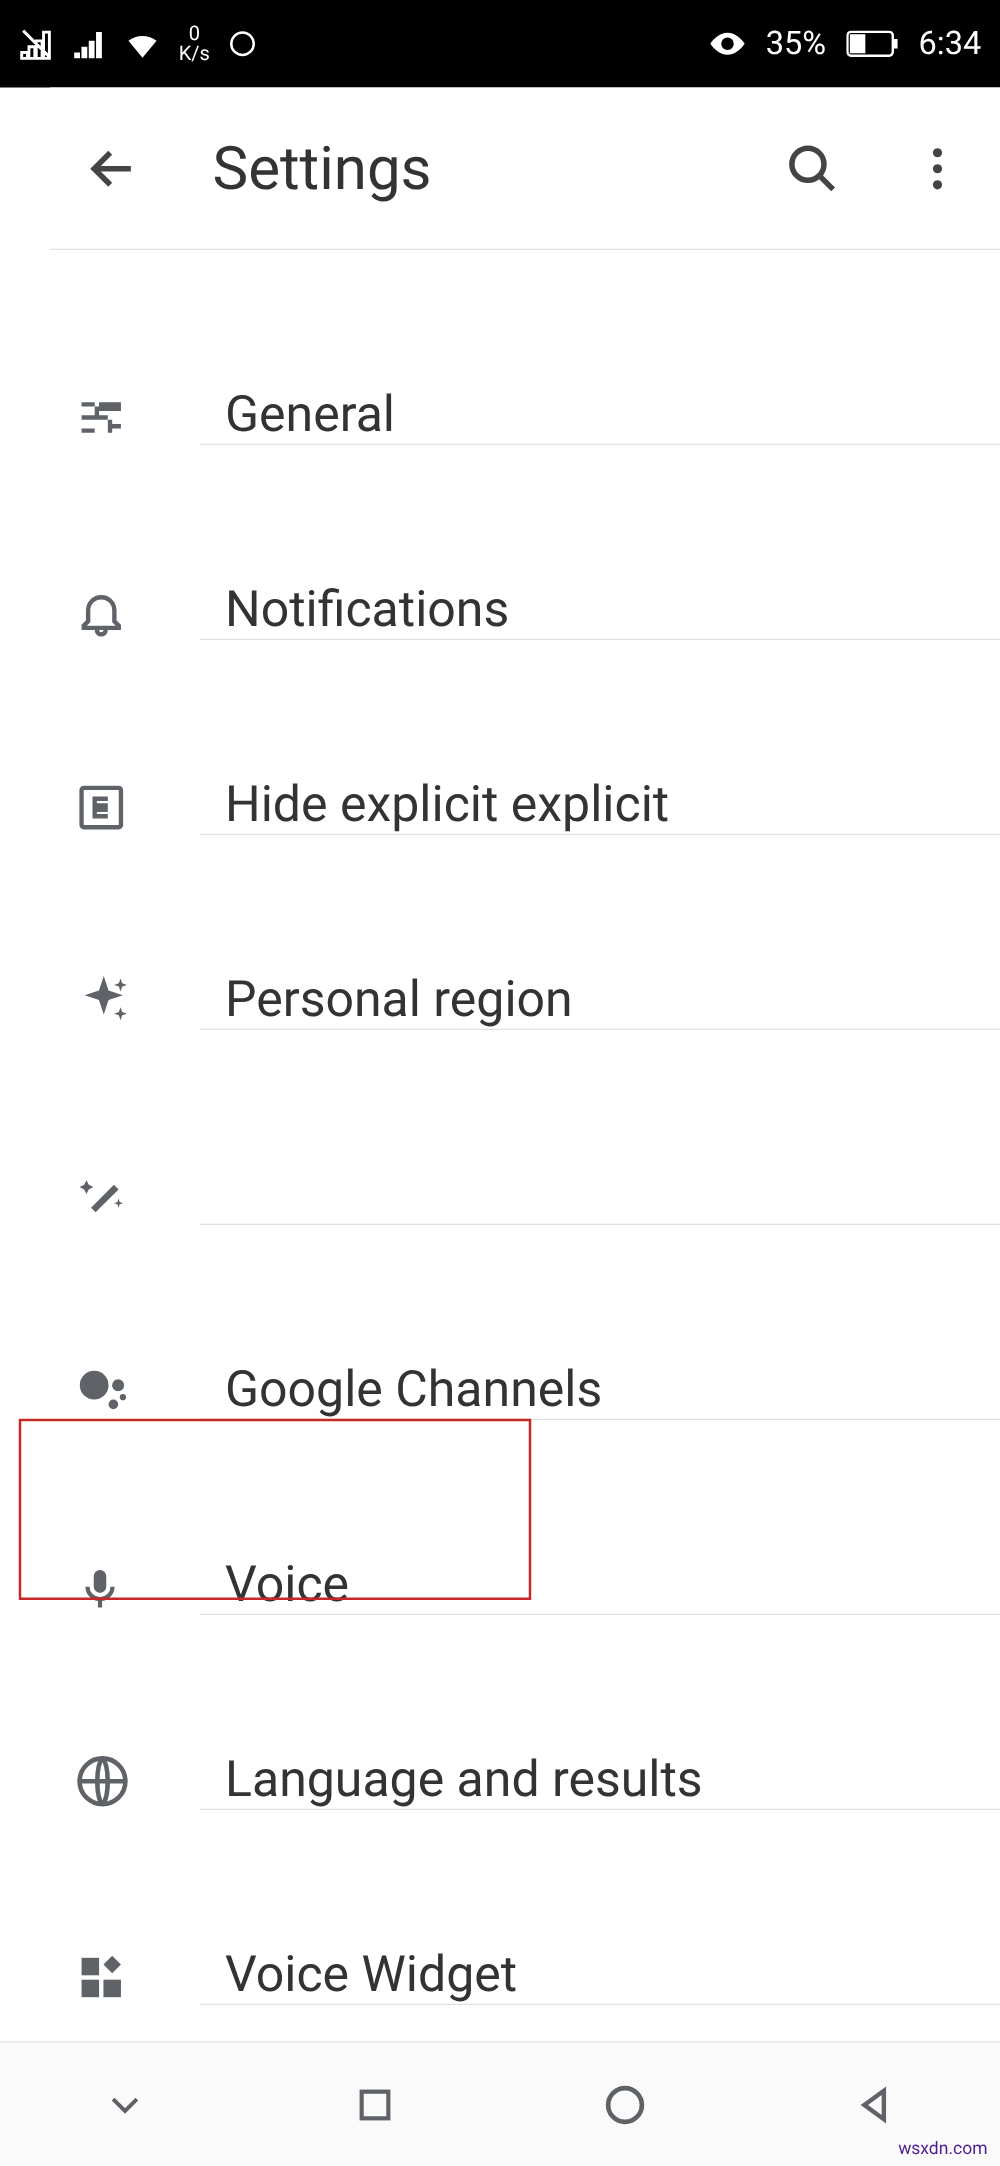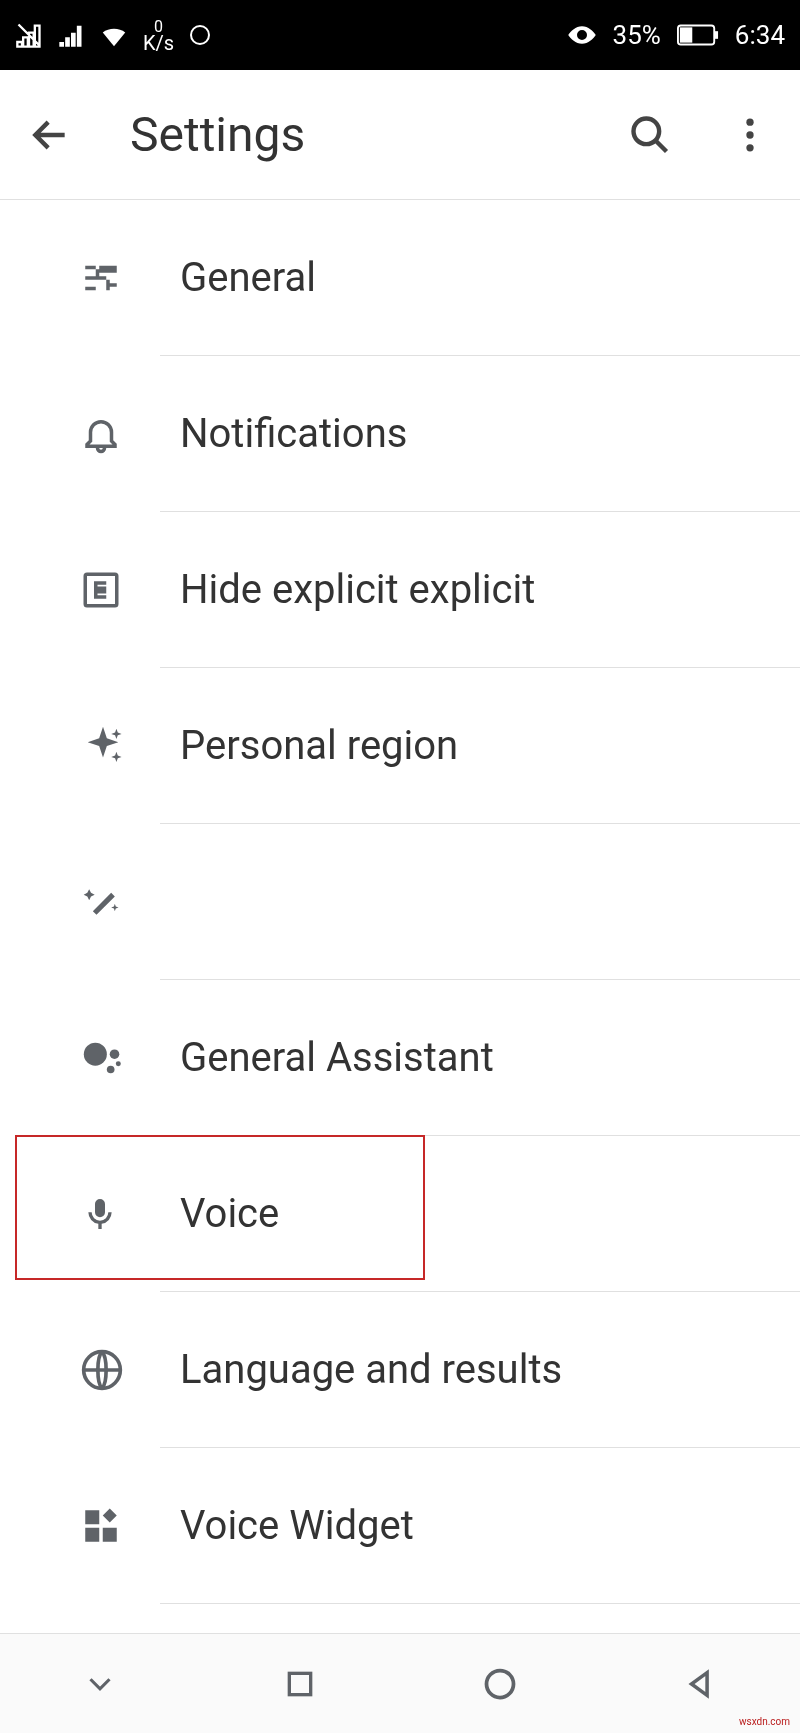--- a/index.html
+++ b/index.html
@@ -3,40 +3,40 @@
 <meta charset="utf-8">
 <style>
   * { margin:0; padding:0; box-sizing:border-box; }
   html,body { width:800px; height:1733px; font-family:Roboto,"Helvetica Neue",Arial,sans-serif; background:#fff; overflow:hidden; }
   
   .status-bar { width:100%; height:70px; background:#000; color:#fff; display:flex; align-items:center; padding:0 15px; font-size:26px; }
   .status-left { display:flex; align-items:center; gap:14px; }
   .status-right { margin-left:auto; display:flex; align-items:center; gap:16px; }
   .sym { display:inline-block; }
   .small-top { font-size:16px; line-height:16px; }
-  .small-bot { font-size:20px; line-height:16px; }
+  .small-bot { font-size:16px; line-height:16px; }
   .speed { display:flex; flex-direction:column; align-items:center; }
   
-  .app-bar { height:130px; display:flex; align-items:center; padding:0 20px; border-bottom:1px solid #e0e0e0; background:#fff; }
+  .app-bar { height:130px; display:flex; align-items:center; padding:0 20px; border-bottom:1px solid #e0e0e0; background:#fff;margin-left:40px; }
   .app-bar .back { width:60px; height:60px; display:flex; align-items:center; justify-content:center; }
   .app-bar .title { font-size:48px; color:#333; margin-left:50px; flex:1; font-weight:400; }
   .app-bar .action { width:60px; height:60px; display:flex; align-items:center; justify-content:center; margin-left:40px; }
   
   .list { }
-  .list-item { display:flex; align-items:center; height:155px; padding-left:80px; cursor:pointer; }
+  .list-item { display:flex; align-items:flex-end; height:155px; padding-left:60px; cursor:pointer;gap:20px; }
   .list-item .icon-slot { width:100px; display:flex; align-items:center; justify-content:flex-start; color:#5f6368; }
   .list-item .label { font-size:40px; color:#333; }
   .divider { margin-left:160px; height:1px; background:#e0e0e0; }
   
   .highlight-box { position:absolute; border:2px solid #c62828; pointer-events:none; }
   
   .nav-bar { position:absolute; bottom:0; left:0; width:100%; height:100px; border-top:1px solid #e0e0e0; background:#fafafa; display:flex; align-items:center; justify-content:space-around; }
   .nav-btn { width:60px; height:60px; display:flex; align-items:center; justify-content:center; color:#5f6368; }
   
-  .watermark { position:absolute; bottom:6px; right:10px; font-size:10px; color:#b91c1c; }
+  .watermark { position:absolute; bottom:6px; right:10px; font-size:14px; color:#4c1d95; }
   svg { display:block; }
 </style>
 </head>
 <body>
 
 <div class="status-bar">
   <div class="status-left">
     <span class="sym">
       <svg width="28" height="28" viewBox="0 0 24 24" fill="#fff">
           <path d="M2 22h4v-4H2v4zm5 0h4v-8H7v8zm5 0h4V10h-4v12zm5 0h4V4h-4v18zM3 3l18 18" stroke="#fff" stroke-width="2" fill="none"></path>
@@ -168,21 +168,21 @@
     <div class="icon-slot">
         <span>
       <svg width="46" height="46" viewBox="0 0 24 24" fill="#5f6368">
             <circle cx="8" cy="10" r="6"></circle>
             <circle cx="18" cy="10" r="2.5"></circle>
             <circle cx="16" cy="18" r="2"></circle>
             <circle cx="20" cy="15" r="1.3"></circle>
           </svg>
     </span>
       </div>
-    <div class="label">General Assistant</div>
+    <div class="label">Google Channels</div>
   </div>
   <div class="divider"></div>
 
   <div class="list-item" id="item-voice">
     <div class="icon-slot">
         <span>
       <svg width="40" height="40" viewBox="0 0 24 24" fill="#5f6368">
             <path d="M12 14a3 3 0 003-3V6a3 3 0 00-6 0v5a3 3 0 003 3zm5-3a5 5 0 01-10 0H5a7 7 0 006 6.9V21h2v-3.1A7 7 0 0019 11h-2z"></path>
           </svg>
     </span>

